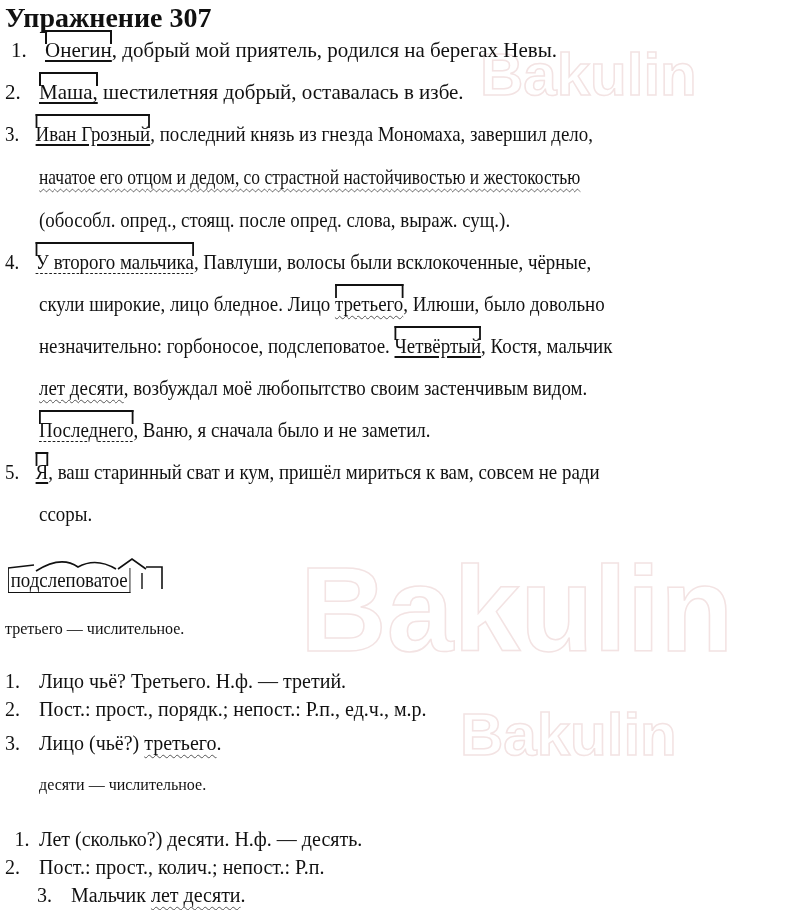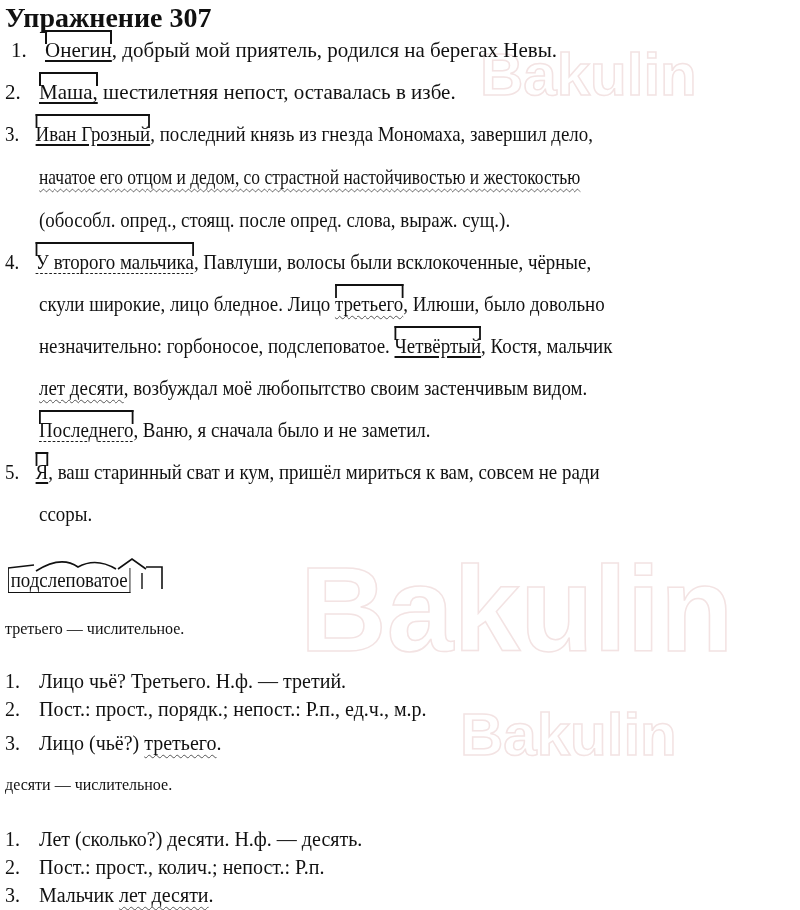--- a/index.html
+++ b/index.html
@@ -31,21 +31,21 @@
 <div class="wm" style="left:480px;top:40px;font-size:60px;">Bakulin</div>
 <div class="wm" style="left:460px;top:700px;font-size:60px;">Bakulin</div>
 
 <div class="title">Упражнение 307</div>
 
 <div class="line" style="left:11px;top:38px;">
   <span class="num">1.</span><span class="u-solid bracket">Онегин</span><span>, добрый мой приятель, родился на берегах Невы.</span>
 </div>
 
 <div class="line" style="left:5px;top:80px;">
-  <span class="num">2.</span><span class="u-solid bracket">Маша,</span><span> шестилетняя непост, оставалась в избе.</span>
+  <span class="num">2.</span><span class="u-solid bracket">Маша,</span><span> шестилетняя добрый, оставалась в избе.</span>
 </div>
 
 <div class="line cond" style="left:5px;top:122px;transform:scaleX(0.9);">
   <span class="num">3.</span><span class="u-solid bracket">Иван Грозный</span><span>, последний князь из гнезда Мономаха, завершил дело,</span>
 </div>
 <div class="line cond" style="left:39px;top:165px;transform:scaleX(0.83);">
   <span class="u-wavy">начатое его отцом и дедом, со страстной настойчивостью и жестокостью</span>
 </div>
 <div class="line cond" style="left:39px;top:208px;transform:scaleX(0.9);">
   <span>(обособл. опред., стоящ. после опред. слова, выраж. сущ.).</span>
@@ -83,16 +83,16 @@
   <path d="M112 16 L126 6 L140 16" stroke="#111" stroke-width="1.6" fill="none"></path>
   <path d="M140 14 L156 14 L156 36" stroke="#111" stroke-width="1.6" fill="none"></path>
   <path d="M136 20 L136 36" stroke="#111" stroke-width="1.4" fill="none"></path>
 </svg>
 
 <div class="morph" style="top:620px;">третьего — числительное.</div>
 <div class="oli" style="top:670px;"><span class="n">1.</span><span>Лицо чьё? Третьего. Н.ф. — третий.</span></div>
 <div class="oli" style="top:698px;"><span class="n">2.</span><span>Пост.: прост., порядк.; непост.: Р.п., ед.ч., м.р.</span></div>
 <div class="oli" style="top:732px;"><span class="n">3.</span><span>Лицо (чьё?) </span><span class="u-wavy">третьего</span><span>.</span></div>
 
-<div class="morph" style="top:776px;">десяти — числительное.</div>
-<div class="oli" style="top:828px;"><span class="n">1.</span><span>Лет (сколько?) десяти. Н.ф. — десять.</span></div>
+<div class="morph" style="top:776px;margin-left:34px;">десяти — числительное.</div>
+<div class="oli" style="top:828px;text-align:center;"><span class="n">1.</span><span>Лет (сколько?) десяти. Н.ф. — десять.</span></div>
 <div class="oli" style="top:856px;"><span class="n">2.</span><span>Пост.: прост., колич.; непост.: Р.п.</span></div>
-<div class="oli" style="top:884px;"><span class="n">3.</span><span>Мальчик </span><span class="u-wavy">лет десяти</span><span>.</span></div>
+<div class="oli" style="top:884px;margin-left:32px;"><span class="n">3.</span><span>Мальчик </span><span class="u-wavy">лет десяти</span><span>.</span></div>
 
 </body></html>

